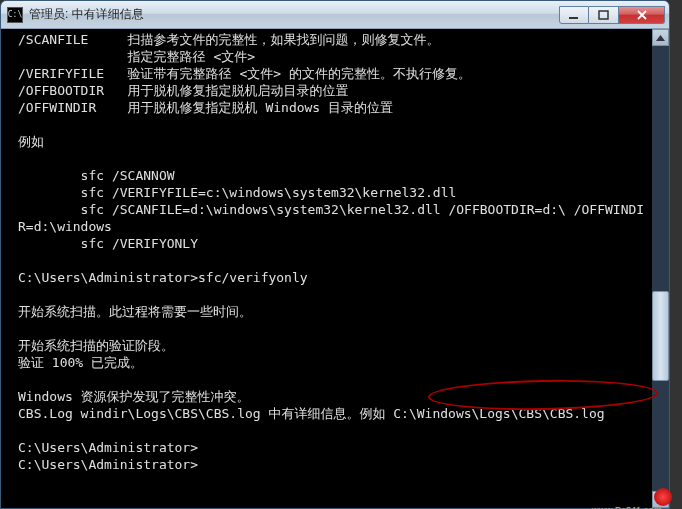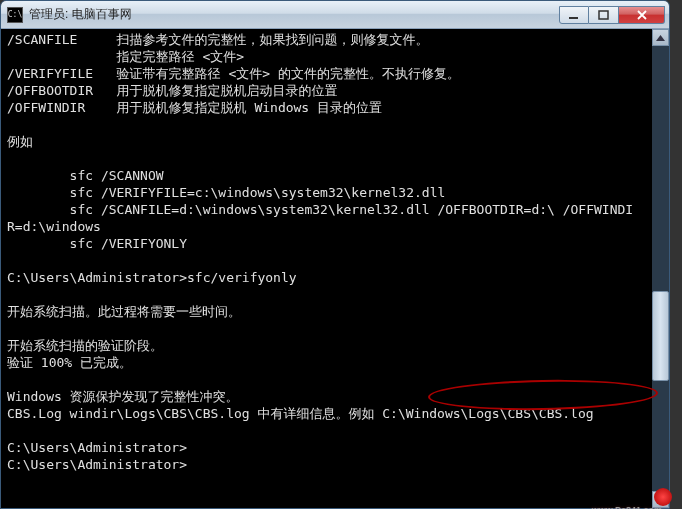--- a/index.html
+++ b/index.html
@@ -71,21 +71,21 @@
       width: 46px;
       border-left: none;
       border-radius: 0 0 3px 0;
       background: linear-gradient(to bottom, #e89090 0%, #d06060 45%, #c83030 50%, #d04040 100%);
       color: #fff;
     }
     .win-btn svg { width: 12px; height: 10px; }
     .console {
       flex: 1;
       background: #000;
-      padding: 2px 2px 2px 6px;
+      padding: 2px 2px 2px 17px;
       overflow: hidden;
       position: relative;
     }
     .console-content {
       color: #e0e0e0;
       font-family: "NSimSun", "SimSun", "Consolas", monospace;
       font-size: 13px;
       line-height: 17px;
       white-space: pre;
     }
@@ -166,21 +166,21 @@
     }
   </style>
 </head>
 <body>
 
 <div class="window">
   <div class="titlebar">
     <div class="titlebar-icon">
       <span>C:\</span>
     </div>
-    <div class="titlebar-title">管理员: 电脑百事网</div>
+    <div class="titlebar-title">管理员: 中有详细信息</div>
     <div class="win-buttons">
       <div class="win-btn min">
         <svg viewBox="0 0 12 10">
             <rect x="1" y="7" width="9" height="2" fill="#333"></rect>
           </svg>
       </div>
       <div class="win-btn max">
         <svg viewBox="0 0 12 10">
             <rect x="1" y="1" width="9" height="8" fill="none" stroke="#333" stroke-width="1.5"></rect>
           </svg>

